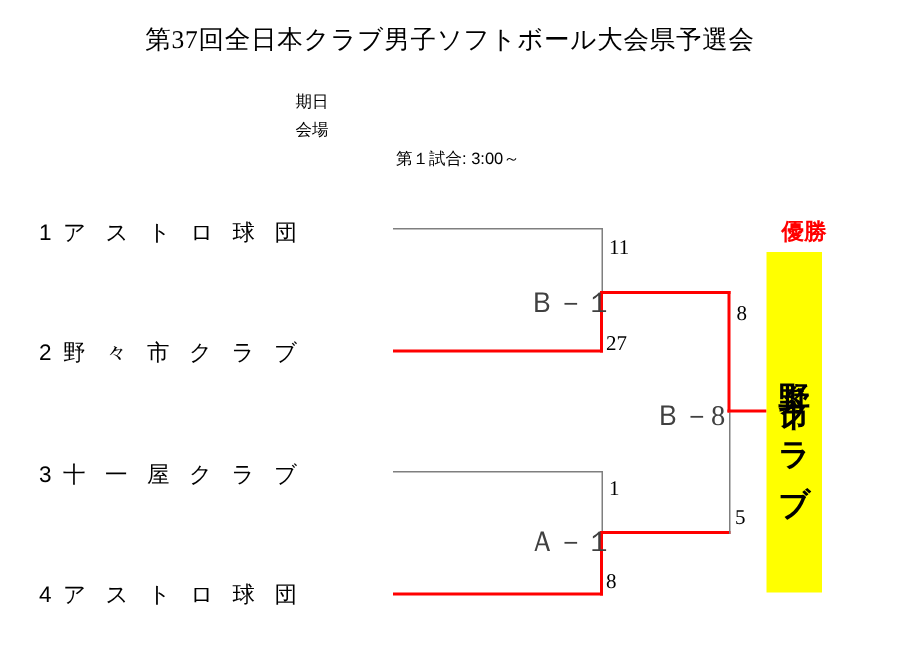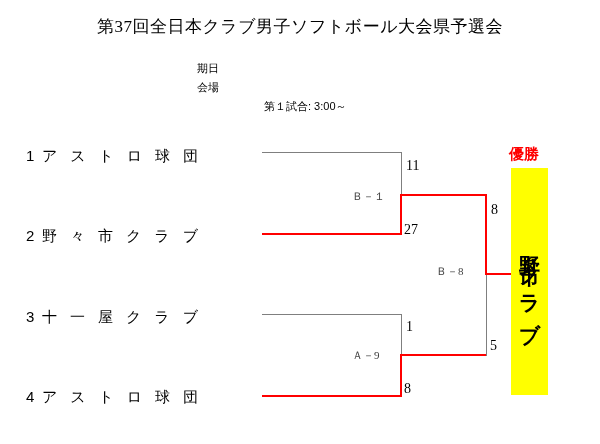--- a/index.html
+++ b/index.html
@@ -84,22 +84,22 @@
   .w-a1 { left: 402px; top: 354px; width: 85px; height: 2px; }
   
   .v-final-top { left: 485px; top: 194px; width: 2px; height: 81px; }
   .v-final-bot { left: 486px; top: 275px; width: 1px; height: 81px; }
   
   .w-champ { left: 485px; top: 273px; width: 26px; height: 2px; }
 
   .match-label {
     position: absolute;
     width: 44px;
-    text-align: left;
-    font-size: 11px;
+    text-align: center;
+    font-size: 19px;
     color: #404040;
     font-family: "Liberation Serif", "DejaVu Serif", serif;
     white-space: nowrap;
   }
   .lab-b1 { left: 352px; top: 189px; }
   .lab-a1 { left: 352px; top: 348px; }
   .lab-b2 { left: 436px; top: 264px; }
 
   .score {
     position: absolute;
@@ -115,21 +115,21 @@
   .sc-a1-top { left: 406px; top: 319px; }
   .sc-a1-bot { left: 404px; top: 381px; }
   .sc-a1-win { left: 490px; top: 338px; }
 
   
   .champ-label {
     position: absolute;
     left: 509px;
     top: 145px;
     width: 42px;
-    text-align: left;
+    text-align: right;
     color: #ff0000;
     font-size: 15px;
     font-family: "Liberation Serif", "DejaVu Serif", serif;
     font-weight: bold;
     white-space: nowrap;
   }
   .champ-box {
     position: absolute;
     left: 511px;
     top: 168px;
@@ -202,21 +202,21 @@
     <div class="vline red  v-a1-bot"></div>
 
     <div class="hline red w-b1"></div>
     <div class="hline red w-a1"></div>
 
     <div class="vline red  v-final-top"></div>
     <div class="vline gray v-final-bot"></div>
     <div class="hline red  w-champ"></div>
 
     <div class="match-label lab-b1">Ｂ－１</div>
-    <div class="match-label lab-a1">Ａ－9</div>
+    <div class="match-label lab-a1">Ａ－１</div>
     <div class="match-label lab-b2">Ｂ－8</div>
 
     <div class="score sc-b1-top">11</div>
     <div class="score sc-b1-bot">27</div>
     <div class="score sc-b1-win">8</div>
     <div class="score sc-a1-top">1</div>
     <div class="score sc-a1-bot">8</div>
     <div class="score sc-a1-win">5</div>
 
     <div class="champ-label">優勝</div>

